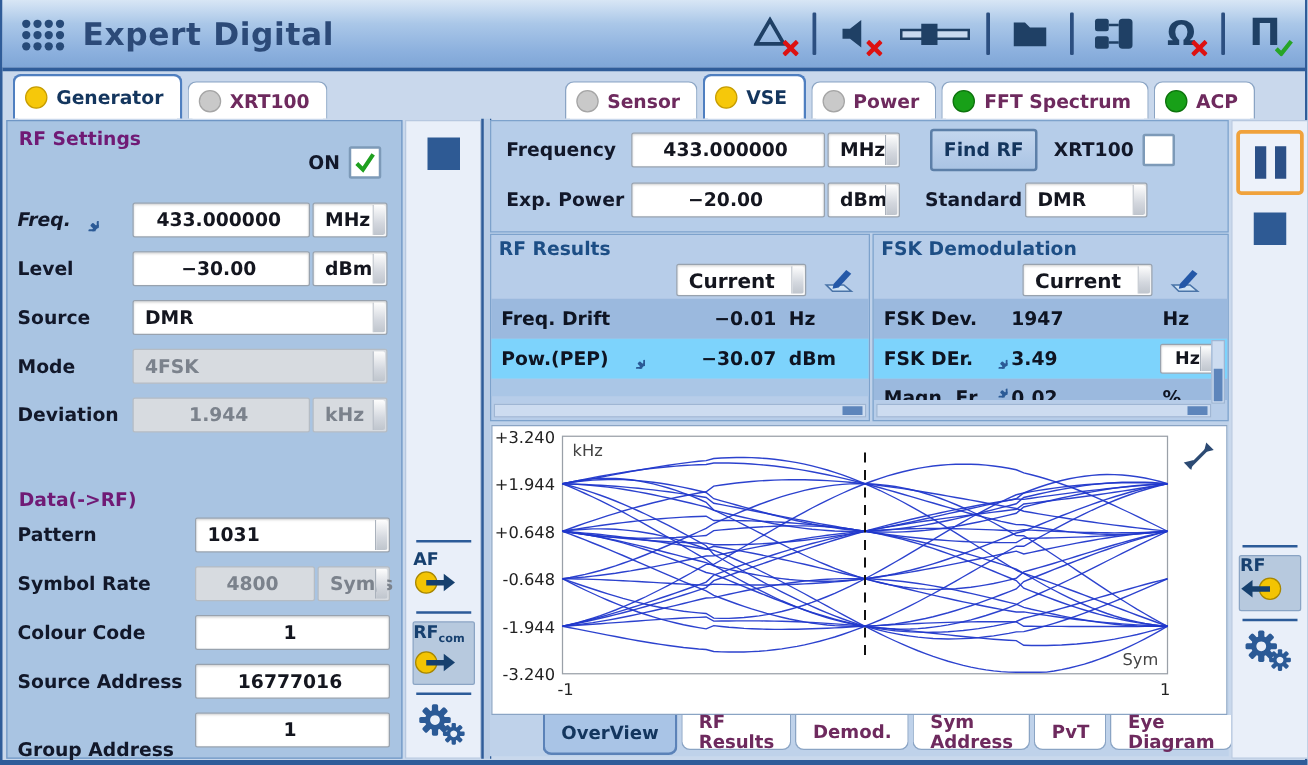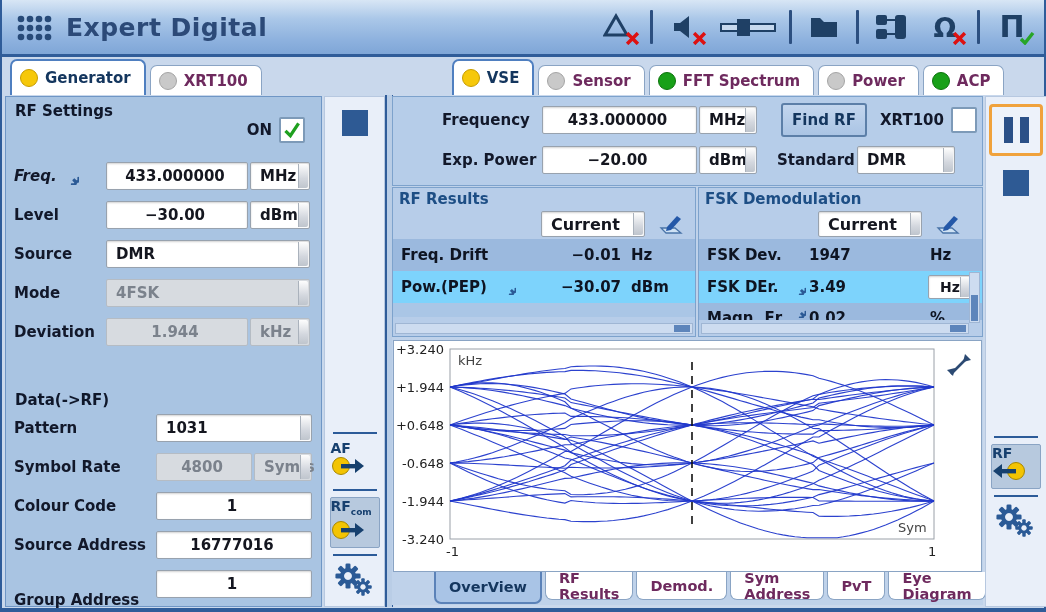--- a/index.html
+++ b/index.html
@@ -31,21 +31,21 @@
   .dot.gray{background:#c9c9c9;border:1px solid #a5a5a5;}
   .dot.green{background:#18a018;border:1px solid #0c730c;}
   
   #main{position:absolute;left:0;top:95px;right:0;bottom:0;}
   #gen-panel{position:absolute;left:3px;top:1px;width:315px;height:509px;background:#a9c4e2;border:1px solid #6f96c5;}
   #gen-btns{position:absolute;left:322px;top:1px;width:59px;height:509px;background:#e9eff9;border:1px solid #b7c8e0;}
   #vdiv{position:absolute;left:383px;top:0;width:5px;height:512px;background:#b9cde6;border-left:2px solid #2f5c99;border-right:1px solid #2f5c99;}
   #ana-panel{position:absolute;left:390px;top:1px;width:591px;height:509px;background:#bfd2ea;}
   #ana-btns{position:absolute;left:983px;top:1px;width:60px;height:509px;background:#e9eff9;border:1px solid #b7c8e0;}
   
-  .sectitle{position:absolute;left:9px;font-size:15px;font-weight:bold;color:#0f172a;}
+  .sectitle{position:absolute;left:9px;font-size:15px;font-weight:bold;color:#701a75;}
   #on-row{position:absolute;right:16px;top:20px;display:flex;align-items:center;gap:7px;}
   .flabel{font-size:15px;font-weight:bold;color:#12182a;}
   .cb{width:22px;height:22px;background:#fff;border:2px solid #7d9ab8;border-radius:2px;display:inline-flex;align-items:center;justify-content:center;}
   .frow{display:flex;align-items:center;height:30px;margin:0 0 9px 8px;}
   .labcell{display:flex;align-items:center;gap:5px;flex:none;}
   .fieldbox{background:#fff;border:1px solid #98a2ae;height:28px;box-sizing:border-box;display:flex;align-items:center;
             font-size:15px;font-weight:bold;color:#14161f;position:relative;border-radius:2px;box-shadow:inset 0 1px 2px rgba(0,0,0,.18);}
   .val{justify-content:center;padding-right:4px;}
   .lft{justify-content:flex-start;padding-left:9px;}
   .ctr{justify-content:center;}
@@ -61,21 +61,21 @@
   .iobtn{width:48px;margin:6px auto;padding:2px 0;}
   .iobtn.on{background:#b7c9de;border:1px solid #8aa4c4;border-radius:2px;}
   .iolabel{font-size:14px;font-weight:bold;color:#17406f;line-height:13px;display:block;}
   .iolabel sub{font-size:9px;}
   .gears{width:40px;height:36px;color:#2b5a96;display:block;margin:6px auto;}
   #pausebtn{width:48px;height:46px;border:3px solid #f0a23c;border-radius:4px;background:#edf2fa;
             display:flex;align-items:center;justify-content:center;gap:7px;margin:7px auto 0;}
   #pausebtn i{display:block;width:9px;height:26px;background:#2b5087;}
   
   #ana-top{position:absolute;left:0;top:0;width:589px;height:88px;background:#b6cde9;border:1px solid #7da2cc;}
-  .trow{position:absolute;left:12px;right:4px;height:30px;display:flex;align-items:center;margin-left:37px;}
+  .trow{position:absolute;left:12px;right:4px;height:30px;display:flex;align-items:center;}
   .findrf{height:34px;width:86px;margin-left:24px;background:linear-gradient(#c3d6ee,#aac4e4);border:2px solid #5c7fa8;border-radius:3px;
           font-family:inherit;font-size:15px;font-weight:bold;color:#14365e;}
   
   .respanel{position:absolute;top:91px;height:150px;background:#b7cde9;border:1px solid #7da2cc;box-sizing:border-box;overflow:hidden;}
   .restitle{font-size:15px;font-weight:bold;color:#1d4e85;padding:2px 0 1px 6px;}
   .viewrow{display:flex;align-items:center;justify-content:flex-end;height:30px;padding-right:10px;gap:14px;}
   .viewcombo{width:104px;height:26px;font-size:16px;}
   .resrow{display:flex;align-items:center;height:32px;font-size:15px;font-weight:bold;color:#0e1422;}
   .resrow.dark{background:#9bb9de;}
   .resrow.light{background:#7dd3fc;}
@@ -211,35 +211,35 @@
         <div class="ttab sel">
           <span class="dot yellow"></span>
           <span class="tlabel">Generator</span>
         </div>
         <div class="ttab">
           <span class="dot gray"></span>
           <span class="tlabel">XRT100</span>
         </div>
       </div>
     <div id="right-tabs">
+        <div class="ttab">
+          <span class="dot gray"></span>
+          <span class="tlabel">Sensor</span>
+        </div>
         <div class="ttab sel">
           <span class="dot yellow"></span>
           <span class="tlabel">VSE</span>
         </div>
         <div class="ttab">
           <span class="dot gray"></span>
-          <span class="tlabel">Sensor</span>
+          <span class="tlabel">Power</span>
         </div>
         <div class="ttab">
           <span class="dot green"></span>
           <span class="tlabel">FFT Spectrum</span>
-        </div>
-        <div class="ttab">
-          <span class="dot gray"></span>
-          <span class="tlabel">Power</span>
         </div>
         <div class="ttab">
           <span class="dot green"></span>
           <span class="tlabel">ACP</span>
         </div>
       </div>
 
   </div>
 
   <div id="main">

